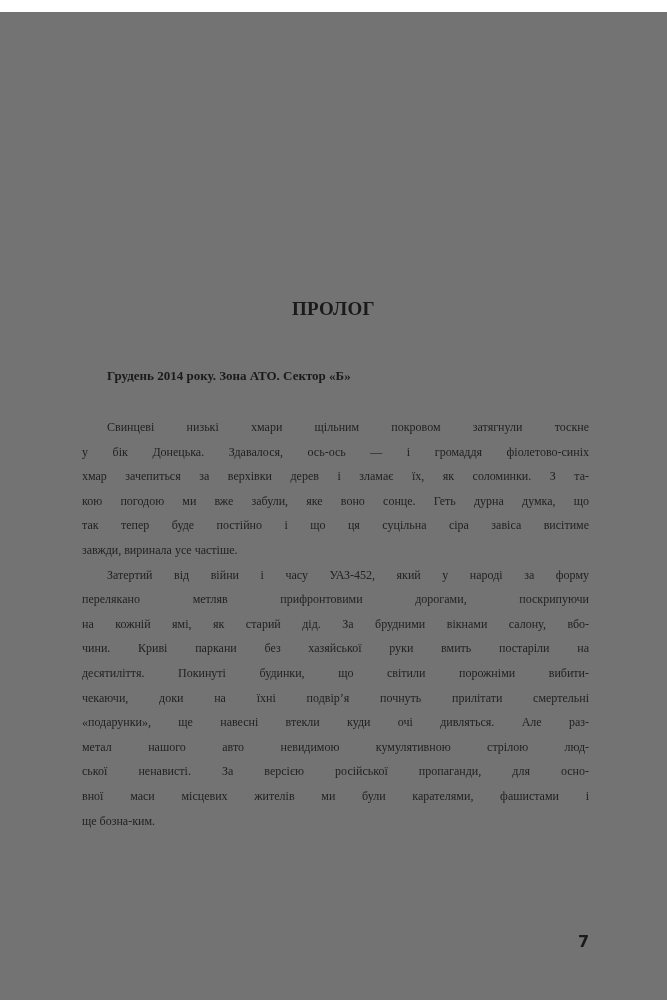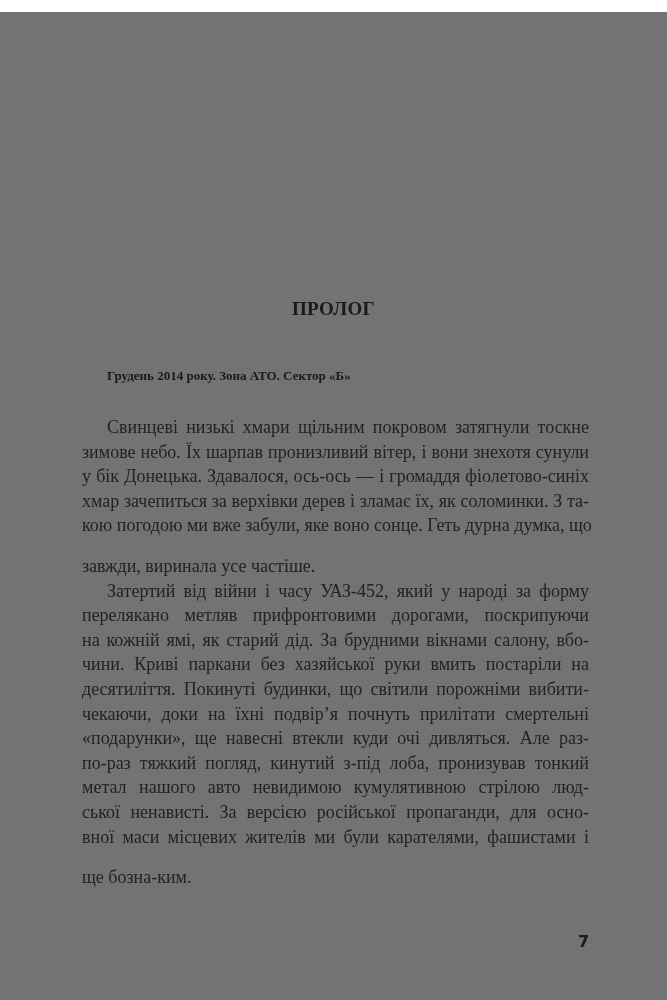--- a/index.html
+++ b/index.html
@@ -13,60 +13,59 @@
   }
   .subtitle {
     position: absolute; left: 107px; top: 356px;
     font-family: "Liberation Serif", "DejaVu Serif", serif;
     font-weight: bold; font-size: 13px; color: #1a1a1a;
     white-space: nowrap;
   }
   .body-text {
     position: absolute; left: 82px; top: 403px; width: 507px;
     font-family: "Liberation Serif", "DejaVu Serif", serif;
-    font-size: 18px; color: #222222;
+    font-size: 12px; color: #222222;
   }
   .line {
     display: block; height: 24.6px; line-height: 24.6px;
     white-space: nowrap;
     text-align: justify; text-align-last: justify;
   }
   .line.indent { padding-left: 25px; }
-  .line.last { text-align-last: left; margin-top: 16px; }
+  .line.last { text-align-last: left; }
   .page-number {
     position: absolute; left: 578px; top: 920px;
     font-family: "DejaVu Sans", "Liberation Sans", sans-serif;
     font-weight: bold; font-size: 16px; color: #1a1a1a;
   }
 </style>
 </head>
 <body>
 
 <div class="page">
   <div class="title">ПРОЛОГ</div>
   <div class="subtitle">Грудень 2014 року. Зона АТО. Сектор «Б»</div>
 
   <div class="body-text">
     <div>
       <span class="line indent">Свинцеві низькі хмари щільним покровом затягнули тоскне</span>
-      <span class="line">зимове небо. Їх шарпав пронизливий вітер, і вони знехотя сунули</span>
       <span class="line">у бік Донецька. Здавалося, ось-ось — і громаддя фіолетово-синіх</span>
       <span class="line">хмар зачепиться за верхівки дерев і зламає їх, як соломинки. З та-</span>
       <span class="line">кою погодою ми вже забули, яке воно сонце. Геть дурна думка, що</span>
+      <span class="line">так тепер буде постійно і що ця суцільна сіра завіса висітиме</span>
       <span class="line last">завжди, виринала усе частіше.</span>
     </div>
     <div>
       <span class="line indent">Затертий від війни і часу УАЗ-452, який у народі за форму</span>
       <span class="line">перелякано метляв прифронтовими дорогами, поскрипуючи</span>
       <span class="line">на кожній ямі, як старий дід. За брудними вікнами салону, вбо-</span>
       <span class="line">чини. Криві паркани без хазяйської руки вмить постаріли на</span>
       <span class="line">десятиліття. Покинуті будинки, що світили порожніми вибити-</span>
       <span class="line">чекаючи, доки на їхні подвір’я почнуть прилітати смертельні</span>
       <span class="line">«подарунки», ще навесні втекли куди очі дивляться. Але раз-</span>
-      <span class="line">по-раз тяжкий погляд, кинутий з-під лоба, пронизував тонкий</span>
       <span class="line">метал нашого авто невидимою кумулятивною стрілою люд-</span>
       <span class="line">ської ненависті. За версією російської пропаганди, для осно-</span>
       <span class="line">вної маси місцевих жителів ми були карателями, фашистами і</span>
       <span class="line last">ще бозна-ким.</span>
     </div>
   </div>
 
   <div class="page-number">7</div>
 </div>
 

